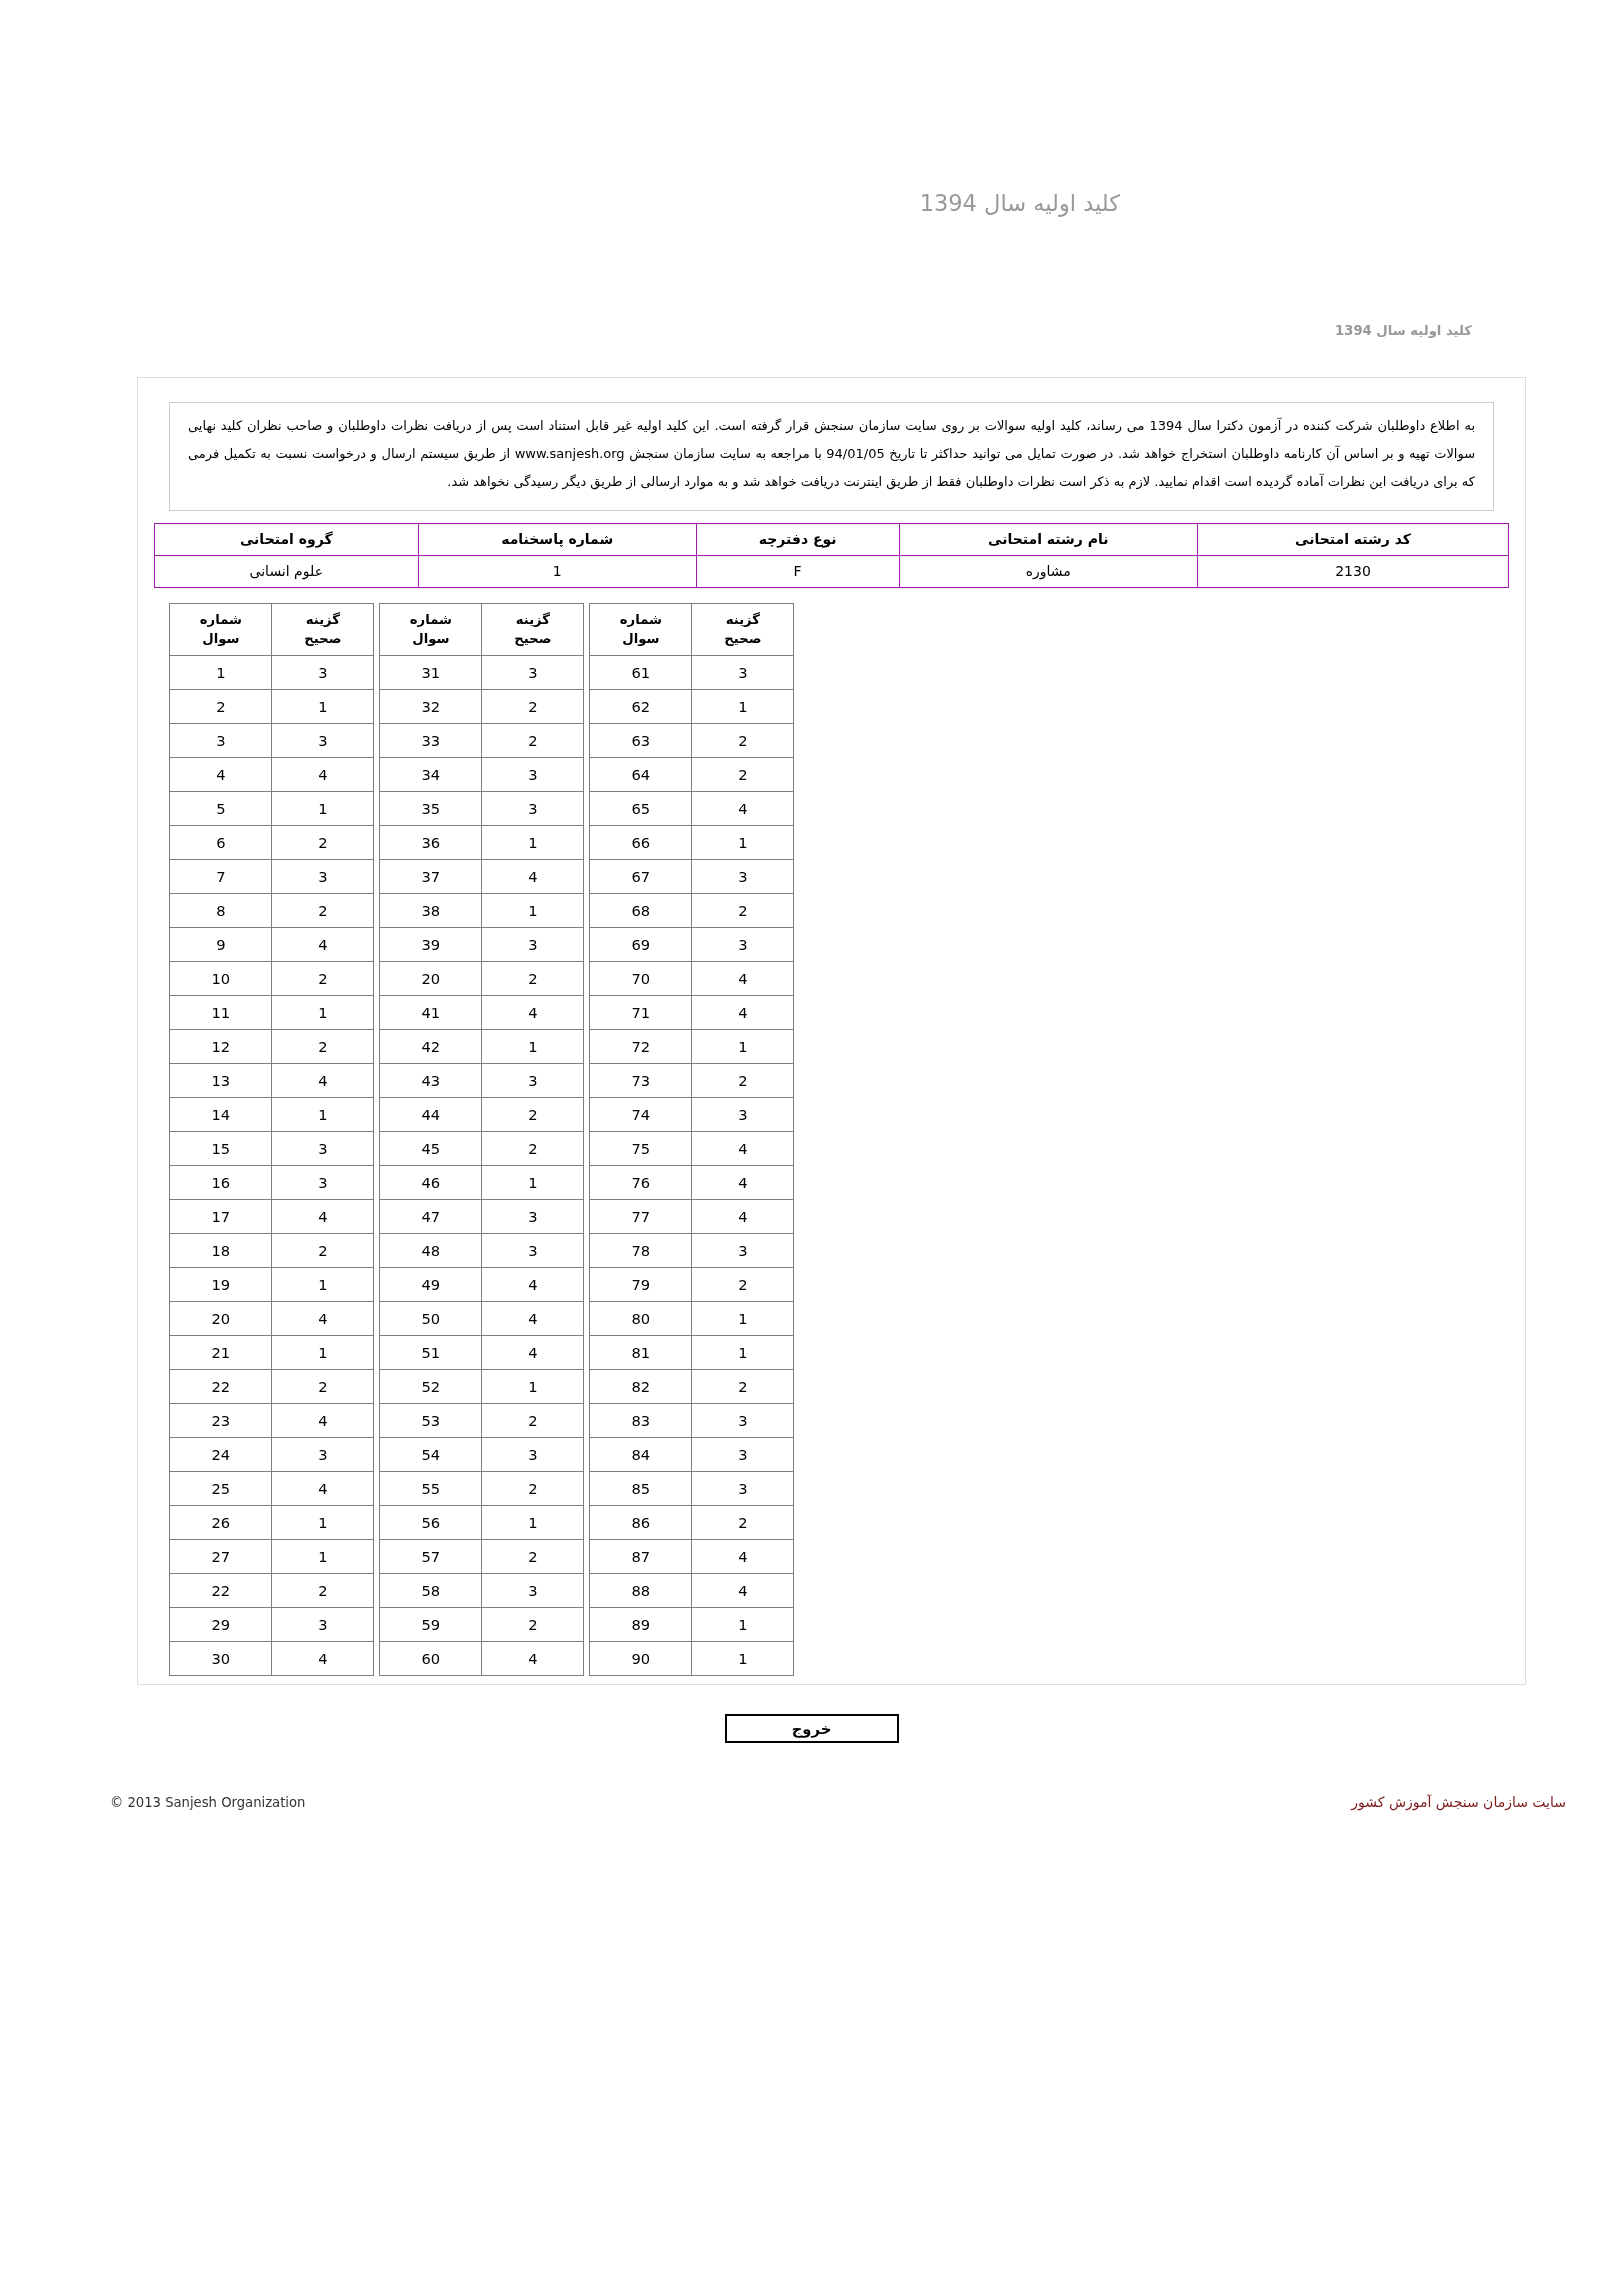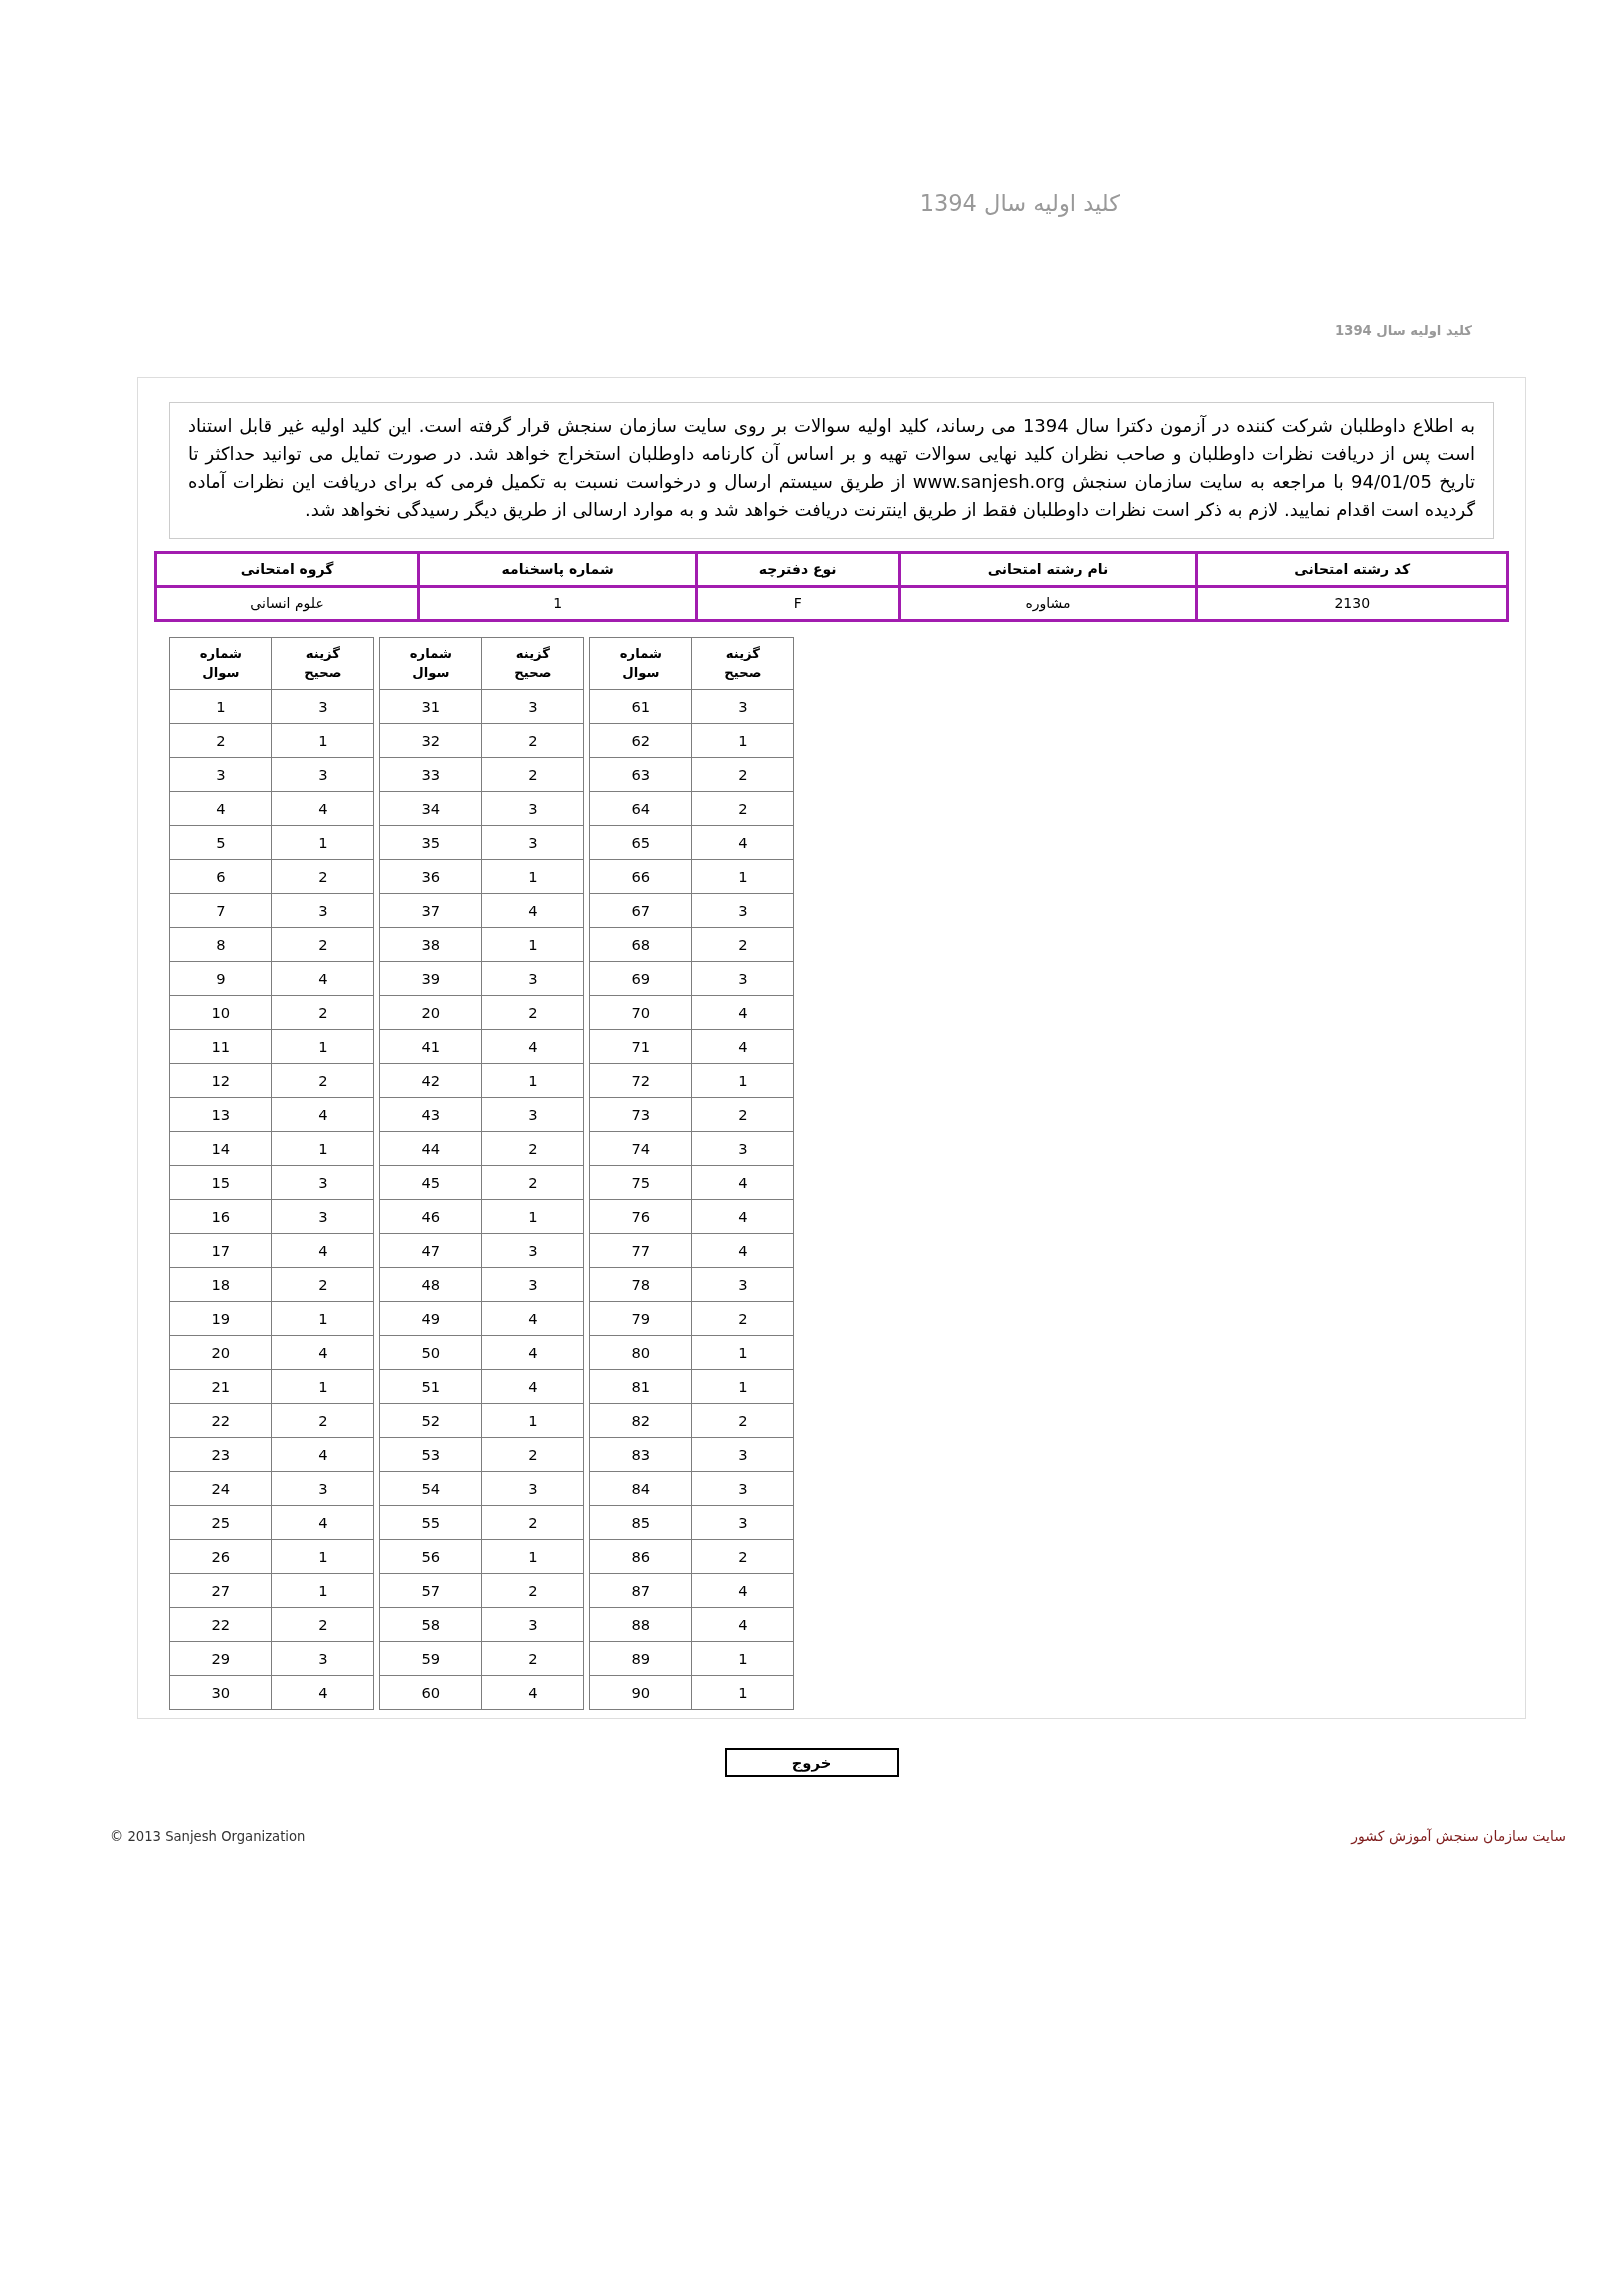--- a/index.html
+++ b/index.html
@@ -38,33 +38,33 @@
     border: 1px solid #dddddd;
     background: #ffffff;
     padding: 23.5px 15.7px 7.8px 15.7px;
   }
   .notice-box {
     border: 1px solid #cccccc;
     margin: 0 15.7px 0 15.7px;
     padding: 9.8px 17.6px 13.7px 17.6px;
     direction: rtl;
     text-align: justify;
-    font-size: 18px;
+    font-size: 13px;
     line-height: 28px;
     color: #000;
   }
   .info-table {
     width: 100%;
     border-collapse: collapse;
     direction: rtl;
     margin-top: 11.8px;
     font-size: 14px;
   }
   .info-table th, .info-table td {
-    border: 3px solid #a21caf;
+    border: 1px solid #a21caf;
     height: 31px;
     text-align: center;
     vertical-align: middle;
     padding: 0 22px;
   }
   .info-table th { font-weight: bold; }
   .answers-row {
     direction: ltr;
     display: flex;
     gap: 5px;

